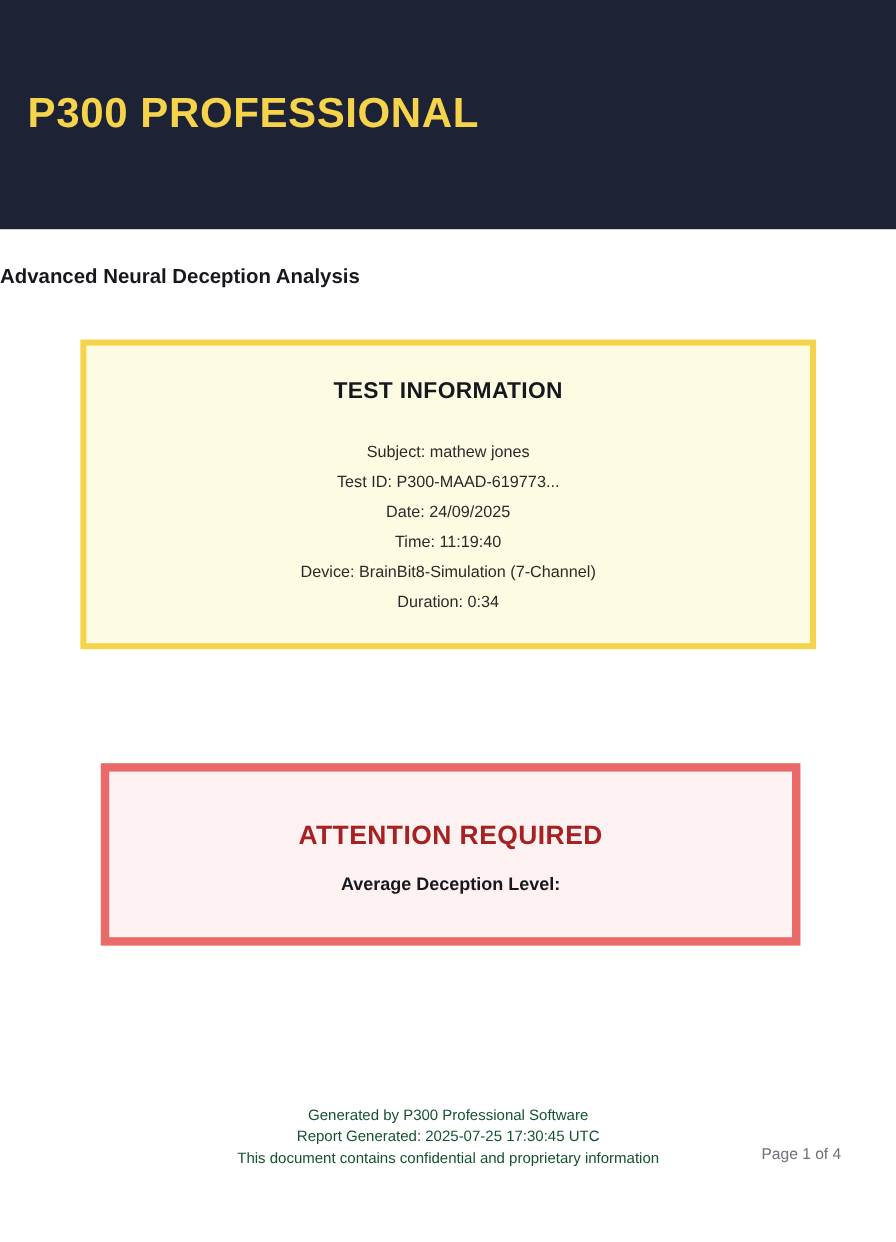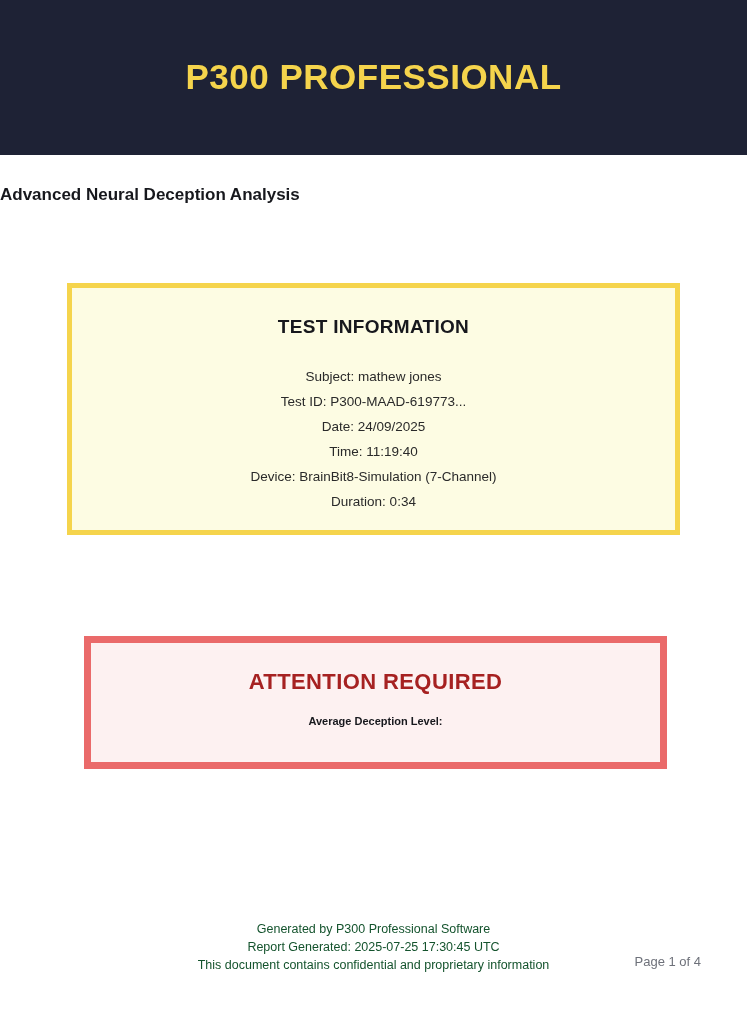--- a/index.html
+++ b/index.html
@@ -18,27 +18,28 @@
     position: relative;
     width: 747px;
     height: 1035px;
     background: #ffffff;
     box-sizing: border-box;
   }
 
   
   .header-banner {
     width: 100%;
-    height: 155px;
+    height: 191px;
     background: #1e2235;
     display: flex;
     flex-direction: column;
-    align-items: center;
+    align-items: flex-start;
     justify-content: center;
     box-sizing: border-box;
+    padding-left: 23px;
   }
   .header-title-line {
     color: #f5d44c;
     font-size: 35px;
     font-weight: bold;
     letter-spacing: 0.5px;
     line-height: 1.27;
     text-align: center;
   }
 
@@ -53,21 +54,21 @@
 
   
   .info-box {
     position: absolute;
     left: 67px;
     top: 283px;
     width: 613px;
     box-sizing: border-box;
     border: 5px solid #f5d44c;
     background: #fdfce3;
-    padding: 28px 20px 16px 20px;
+    padding: 28px 20px 22px 20px;
   }
   .info-box-title {
     text-align: center;
     font-size: 19px;
     font-weight: bold;
     color: #17181d;
     margin-bottom: 26px;
     letter-spacing: 0.3px;
   }
   .info-line {
@@ -79,33 +80,33 @@
 
   
   .alert-box {
     position: absolute;
     left: 84px;
     top: 636px;
     width: 583px;
     box-sizing: border-box;
     border: 7px solid #ea6a6a;
     background: #fdf1f1;
-    padding: 26px 20px 28px 20px;
+    padding: 40px 20px 28px 20px;
   }
   .alert-title {
     text-align: center;
     font-size: 22px;
     font-weight: bold;
     color: #a62121;
     letter-spacing: 0.4px;
     margin-bottom: 20px;
   }
   .alert-label {
     text-align: center;
-    font-size: 11px;
+    font-size: 15px;
     font-weight: bold;
     color: #17181d;
     margin-bottom: 7px;
   }
   .alert-value {
     text-align: center;
     font-size: 23px;
     font-weight: bold;
     color: #d94040;
   }

